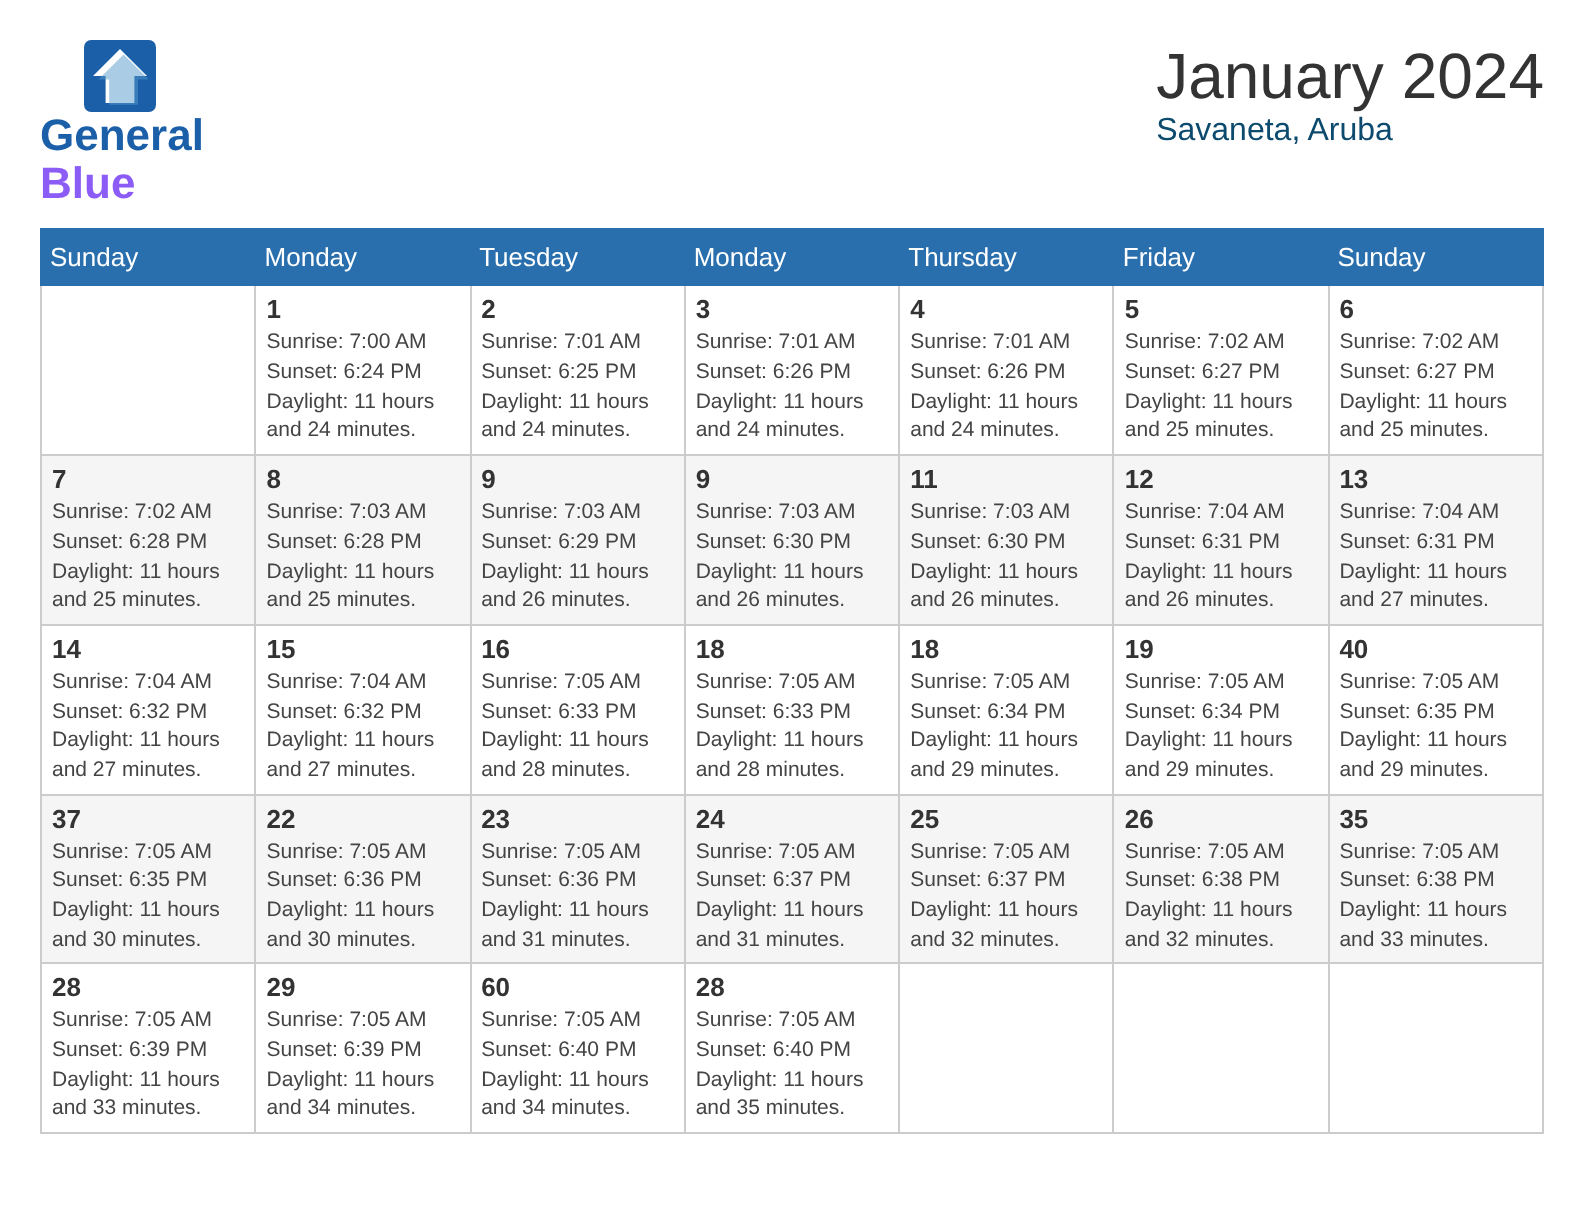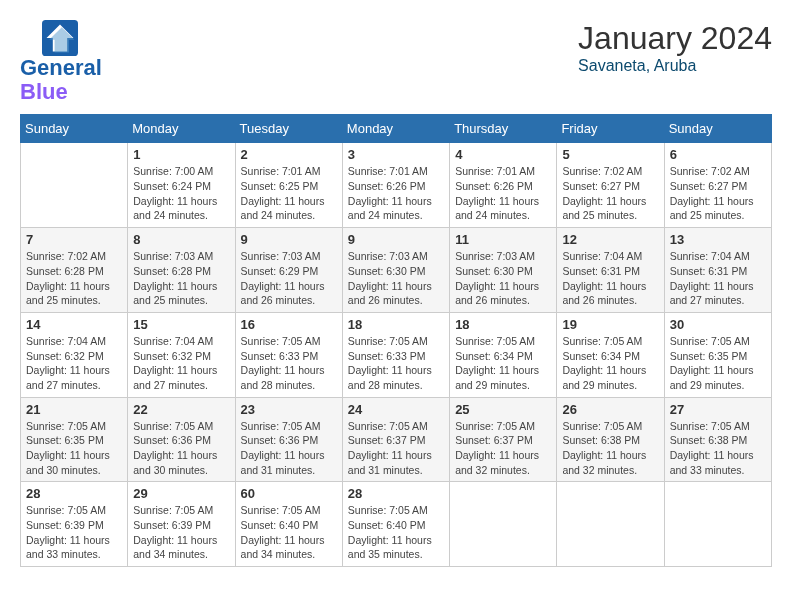--- a/index.html
+++ b/index.html
@@ -203,27 +203,27 @@
           </td>
           <td>
             <span class="day-num">18</span>
             <div class="day-info">Sunrise: 7:05 AM<br>Sunset: 6:34 PM<br>Daylight: 11 hours<br>and 29 minutes.</div>
           </td>
           <td>
             <span class="day-num">19</span>
             <div class="day-info">Sunrise: 7:05 AM<br>Sunset: 6:34 PM<br>Daylight: 11 hours<br>and 29 minutes.</div>
           </td>
           <td>
-            <span class="day-num">30</span>
+            <span class="day-num">40</span>
             <div class="day-info">Sunrise: 7:05 AM<br>Sunset: 6:35 PM<br>Daylight: 11 hours<br>and 29 minutes.</div>
           </td>
         </tr>
         <tr>
           <td>
-            <span class="day-num">21</span>
+            <span class="day-num">37</span>
             <div class="day-info">Sunrise: 7:05 AM<br>Sunset: 6:35 PM<br>Daylight: 11 hours<br>and 30 minutes.</div>
           </td>
           <td>
             <span class="day-num">22</span>
             <div class="day-info">Sunrise: 7:05 AM<br>Sunset: 6:36 PM<br>Daylight: 11 hours<br>and 30 minutes.</div>
           </td>
           <td>
             <span class="day-num">23</span>
             <div class="day-info">Sunrise: 7:05 AM<br>Sunset: 6:36 PM<br>Daylight: 11 hours<br>and 31 minutes.</div>
           </td>
@@ -233,21 +233,21 @@
           </td>
           <td>
             <span class="day-num">25</span>
             <div class="day-info">Sunrise: 7:05 AM<br>Sunset: 6:37 PM<br>Daylight: 11 hours<br>and 32 minutes.</div>
           </td>
           <td>
             <span class="day-num">26</span>
             <div class="day-info">Sunrise: 7:05 AM<br>Sunset: 6:38 PM<br>Daylight: 11 hours<br>and 32 minutes.</div>
           </td>
           <td>
-            <span class="day-num">27</span>
+            <span class="day-num">35</span>
             <div class="day-info">Sunrise: 7:05 AM<br>Sunset: 6:38 PM<br>Daylight: 11 hours<br>and 33 minutes.</div>
           </td>
         </tr>
         <tr>
           <td>
             <span class="day-num">28</span>
             <div class="day-info">Sunrise: 7:05 AM<br>Sunset: 6:39 PM<br>Daylight: 11 hours<br>and 33 minutes.</div>
           </td>
           <td>
             <span class="day-num">29</span>

